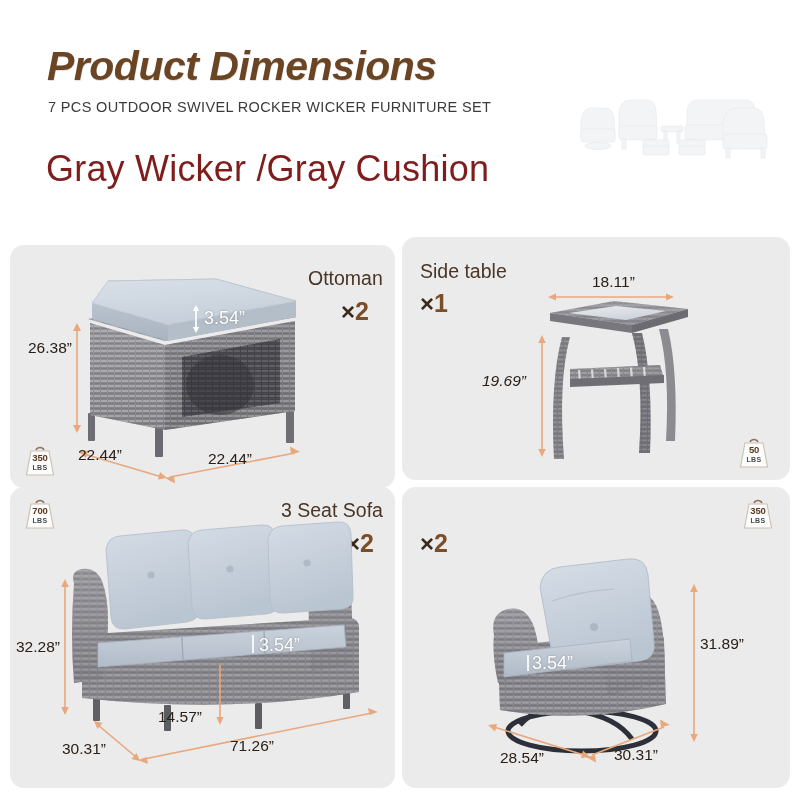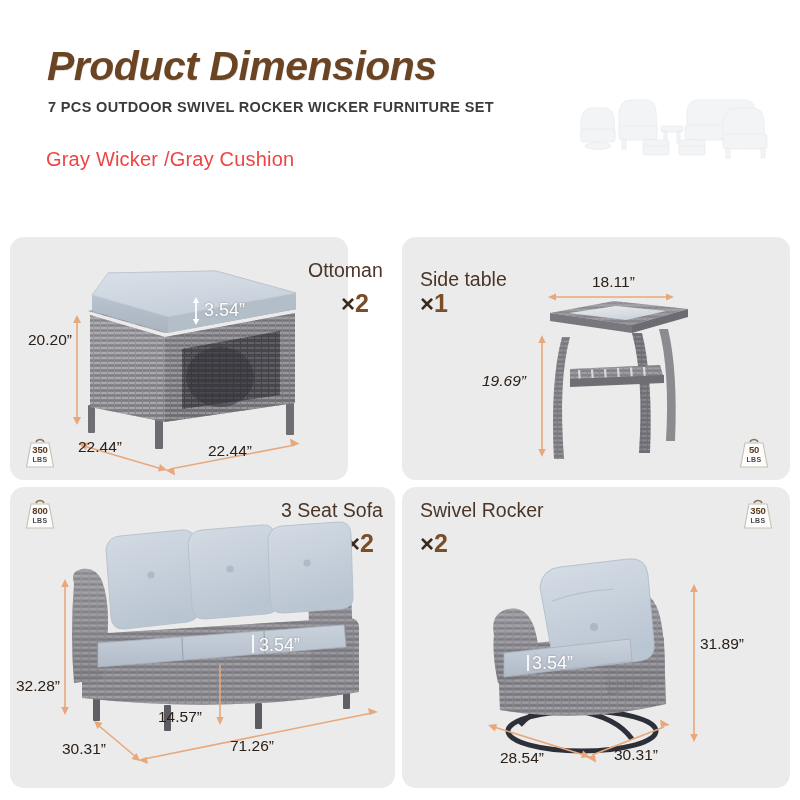--- a/index.html
+++ b/index.html
@@ -23,47 +23,47 @@
   .title {
     position: absolute; left: 47px; top: 43px;
     font-size: 41px; font-weight: bold; font-style: italic;
     color: #6b4423;
     letter-spacing: -0.5px;
     white-space: nowrap;
     text-shadow: 0.5px 0.5px 0 rgba(0,0,0,0.12);
   }
   .subtitle {
     position: absolute; left: 48px; top: 99px;
-    font-size: 14.5px; font-weight: 700;
+    font-size: 14.5px; font-weight: 400;
     color: #3b3b3b;
     letter-spacing: 0.35px;
     white-space: nowrap;
   }
   .colorline {
     position: absolute; left: 46px; top: 148px;
-    font-size: 20px; font-weight: normal;
-    color: #ef4444;
+    font-size: 36px; font-weight: normal;
+    color: #7f1d1d;
     letter-spacing: 0.2px;
     white-space: nowrap;
   }
 
   
   .thumb { position: absolute; left: 575px; top: 82px; width: 200px; height: 82px; }
 
   
   .grid {
     position: absolute; left: 10px; top: 237px;
     width: 780px; height: 551px;
   }
   .panel {
     position: absolute;
     background: #ebebeb;
     border-radius: 14px;
   }
-  .p-ottoman   { left: 0px;   top: 0px;   width: 338px; height: 243px; }
+  .p-ottoman   { left: 0px;   top: 8px;   width: 385px; height: 243px; }
   .p-sidetable { left: 392px; top: 0px;   width: 388px; height: 243px; }
   .p-sofa      { left: 0px;   top: 250px; width: 385px; height: 301px; }
   .p-rocker    { left: 392px; top: 250px; width: 388px; height: 301px; }
 
   
   .pname {
     position: absolute;
     font-size: 19.5px; color: #4a3526; white-space: nowrap;
   }
   .pmult {
@@ -234,29 +234,29 @@
         <path d="M155 233 l9 -2 l1 7.5 Z" fill="#e8a87c"></path>
         <path d="M290 207 l-9 2 l-1 -7.5 Z" fill="#e8a87c"></path>
 
         <g stroke="#ffffff" stroke-width="1.7">
           <line x1="186" y1="64" x2="186" y2="84"></line>
         </g>
         <path d="M186 60 l-3.2 6 l6.4 0 Z" fill="#ffffff"></path>
         <path d="M186 88 l-3.2 -6 l6.4 0 Z" fill="#ffffff"></path>
       </svg>
 
-      <div class="dim" style="left:18px; top:331px; position:absolute; left:18px; top:94px;">20.20”</div>
+      <div class="dim" style="left:18px; top:331px; position:absolute; left:18px; top:94px;">26.38”</div>
       <div class="dim white" style="left:194px; top:63px;">3.54”</div>
       <div class="dim" style="left:68px; top:201px;">22.44”</div>
       <div class="dim" style="left:198px; top:205px;">22.44”</div>
     </div>
 
     <div class="panel p-sidetable">
 
-      <div class="pname" style="left:18px; top:23px;margin-top:8px;">Side table</div>
+      <div class="pname" style="left:18px; top:23px;">Side table</div>
       <div class="pmult" style="left:18px; top:52px;">
         <span class="x">×</span><span>1</span>
       </div>
 
       <div class="weight" style="left:334px; top:197px;">
         <svg width="36" height="37" viewBox="0 0 36 37">
           <path d="M14 8 a4.5 4.5 0 0 1 8 0" fill="none" stroke="#8a7560" stroke-width="1.6"></path>
           <path d="M9 9 L27 9 L31.5 33 L4.5 33 Z" fill="#fcfcfc" stroke="#c9bfb2" stroke-width="1.1"></path>
         </svg>
         <div class="wlbl">50</div>
@@ -325,21 +325,21 @@
       <div class="pname" style="left:271px; top:12px;">3 Seat Sofa</div>
       <div class="pmult" style="left:336px; top:42px;">
         <span class="x">×</span><span>2</span>
       </div>
 
       <div class="weight" style="left:12px; top:8px;">
         <svg width="36" height="37" viewBox="0 0 36 37">
           <path d="M14 8 a4.5 4.5 0 0 1 8 0" fill="none" stroke="#8a7560" stroke-width="1.6"></path>
           <path d="M9 9 L27 9 L31.5 33 L4.5 33 Z" fill="#fcfcfc" stroke="#c9bfb2" stroke-width="1.1"></path>
         </svg>
-        <div class="wlbl">800</div>
+        <div class="wlbl">700</div>
         <div class="wunit">LBS</div>
       </div>
 
       <svg class="figsvg" width="385" height="301" viewBox="0 0 385 301">
         <defs>
           <linearGradient id="bkCush" x1="0" y1="0" x2="0.3" y2="1">
             <stop offset="0%" stop-color="#d4dce5"></stop>
               <stop offset="100%" stop-color="#bac5d2"></stop>
           </linearGradient>
           <linearGradient id="stCush" x1="0" y1="0" x2="0" y2="1">
@@ -403,30 +403,29 @@
           <line x1="134" y1="272" x2="362" y2="226"></line>
         </g>
         <path d="M128 273 l8.5 -3 l1.5 7 Z" fill="#e8a87c"></path>
         <path d="M368 225 l-8.5 3 l-1.5 -7 Z" fill="#e8a87c"></path>
 
         <g stroke="#ffffff" stroke-width="1.7">
           <line x1="243" y1="148" x2="243" y2="166"></line>
         </g>
       </svg>
 
-      <div class="dim" style="left:6px; top:151px;margin-top:39px;">32.28”</div>
+      <div class="dim" style="left:6px; top:151px;">32.28”</div>
       <div class="dim white" style="left:249px; top:148px;">3.54”</div>
       <div class="dim" style="left:148px; top:221px;">14.57”</div>
       <div class="dim" style="left:52px; top:253px;">30.31”</div>
       <div class="dim" style="left:220px; top:250px;text-align:center;">71.26”</div>
     </div>
 
     <div class="panel p-rocker">
 
-      <div class="pname" style="left:18px; top:12px;">Swivel Rocker</div>
       <div class="pmult" style="left:18px; top:42px;">
         <span class="x">×</span><span>2</span>
       </div>
 
       <div class="weight" style="left:338px; top:8px;">
         <svg width="36" height="37" viewBox="0 0 36 37">
           <path d="M14 8 a4.5 4.5 0 0 1 8 0" fill="none" stroke="#8a7560" stroke-width="1.6"></path>
           <path d="M9 9 L27 9 L31.5 33 L4.5 33 Z" fill="#fcfcfc" stroke="#c9bfb2" stroke-width="1.1"></path>
         </svg>
         <div class="wlbl">350</div>

